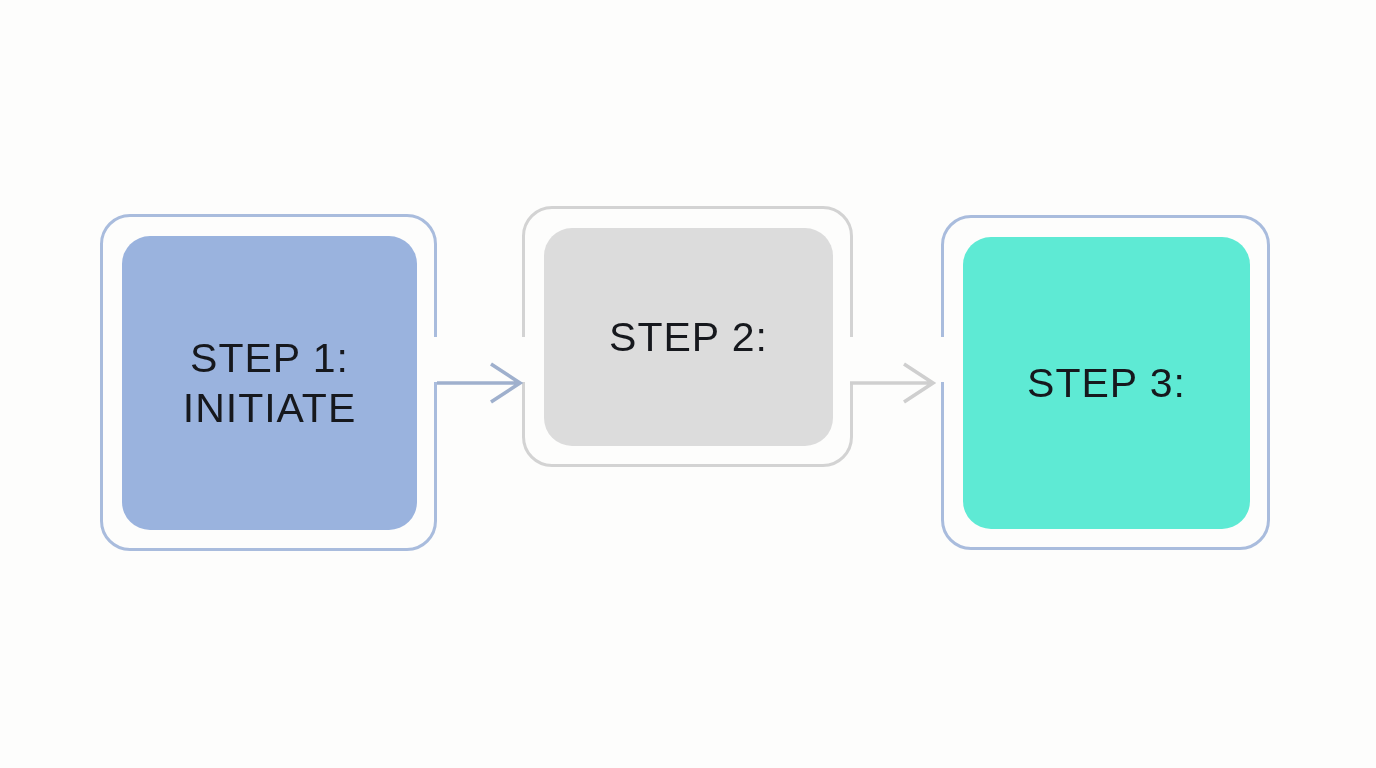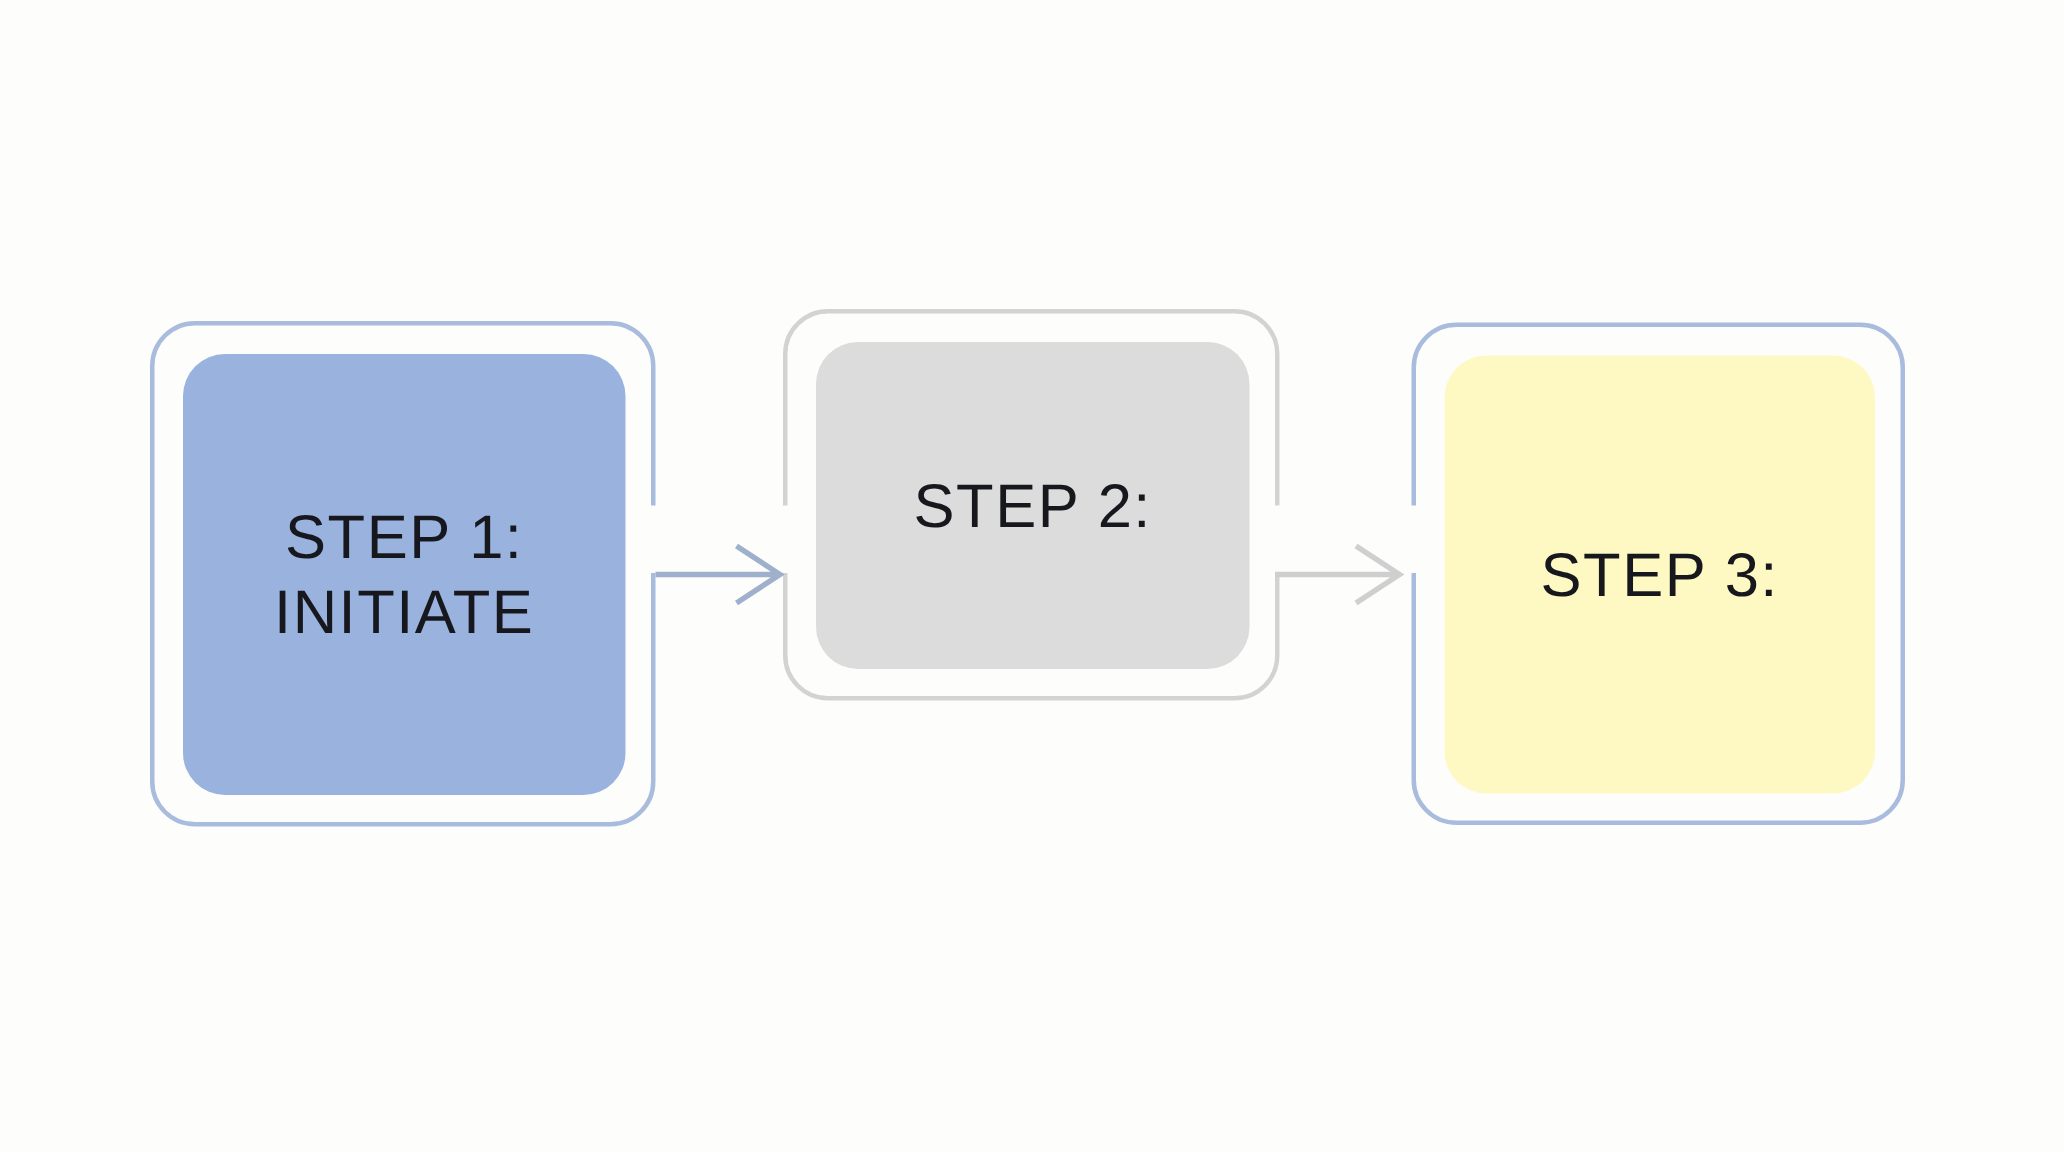--- a/index.html
+++ b/index.html
@@ -82,21 +82,21 @@
 
   <div class="step step-2" style="border-color: rgb(211, 211, 211);">
     <div class="inner" style="background: rgb(220, 220, 220);">
       <div class="label" style="color: rgb(22, 24, 29);">
         <span class="line">STEP 2:</span>
       </div>
     </div>
   </div>
 
   <div class="step step-3" style="border-color: rgb(169, 188, 221);">
-    <div class="inner" style="background: #fef9c3;">
+    <div class="inner" style="background: #5eead4;">
       <div class="label" style="color: rgb(22, 24, 29);">
         <span class="line">STEP 3:</span>
       </div>
     </div>
   </div>
 
   <div class="gap gap-1"></div>
   <div class="gap gap-2"></div>
   <div class="gap gap-3"></div>
   <div class="gap gap-4"></div>

